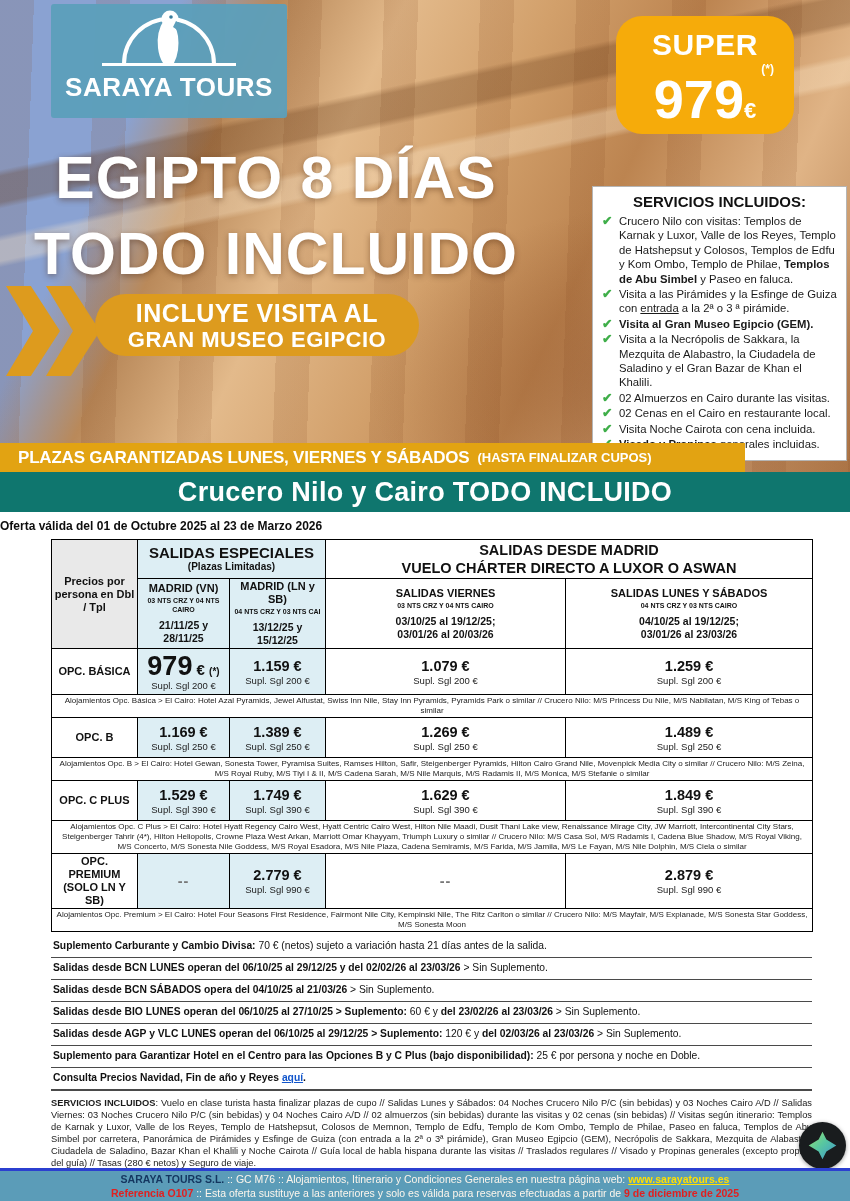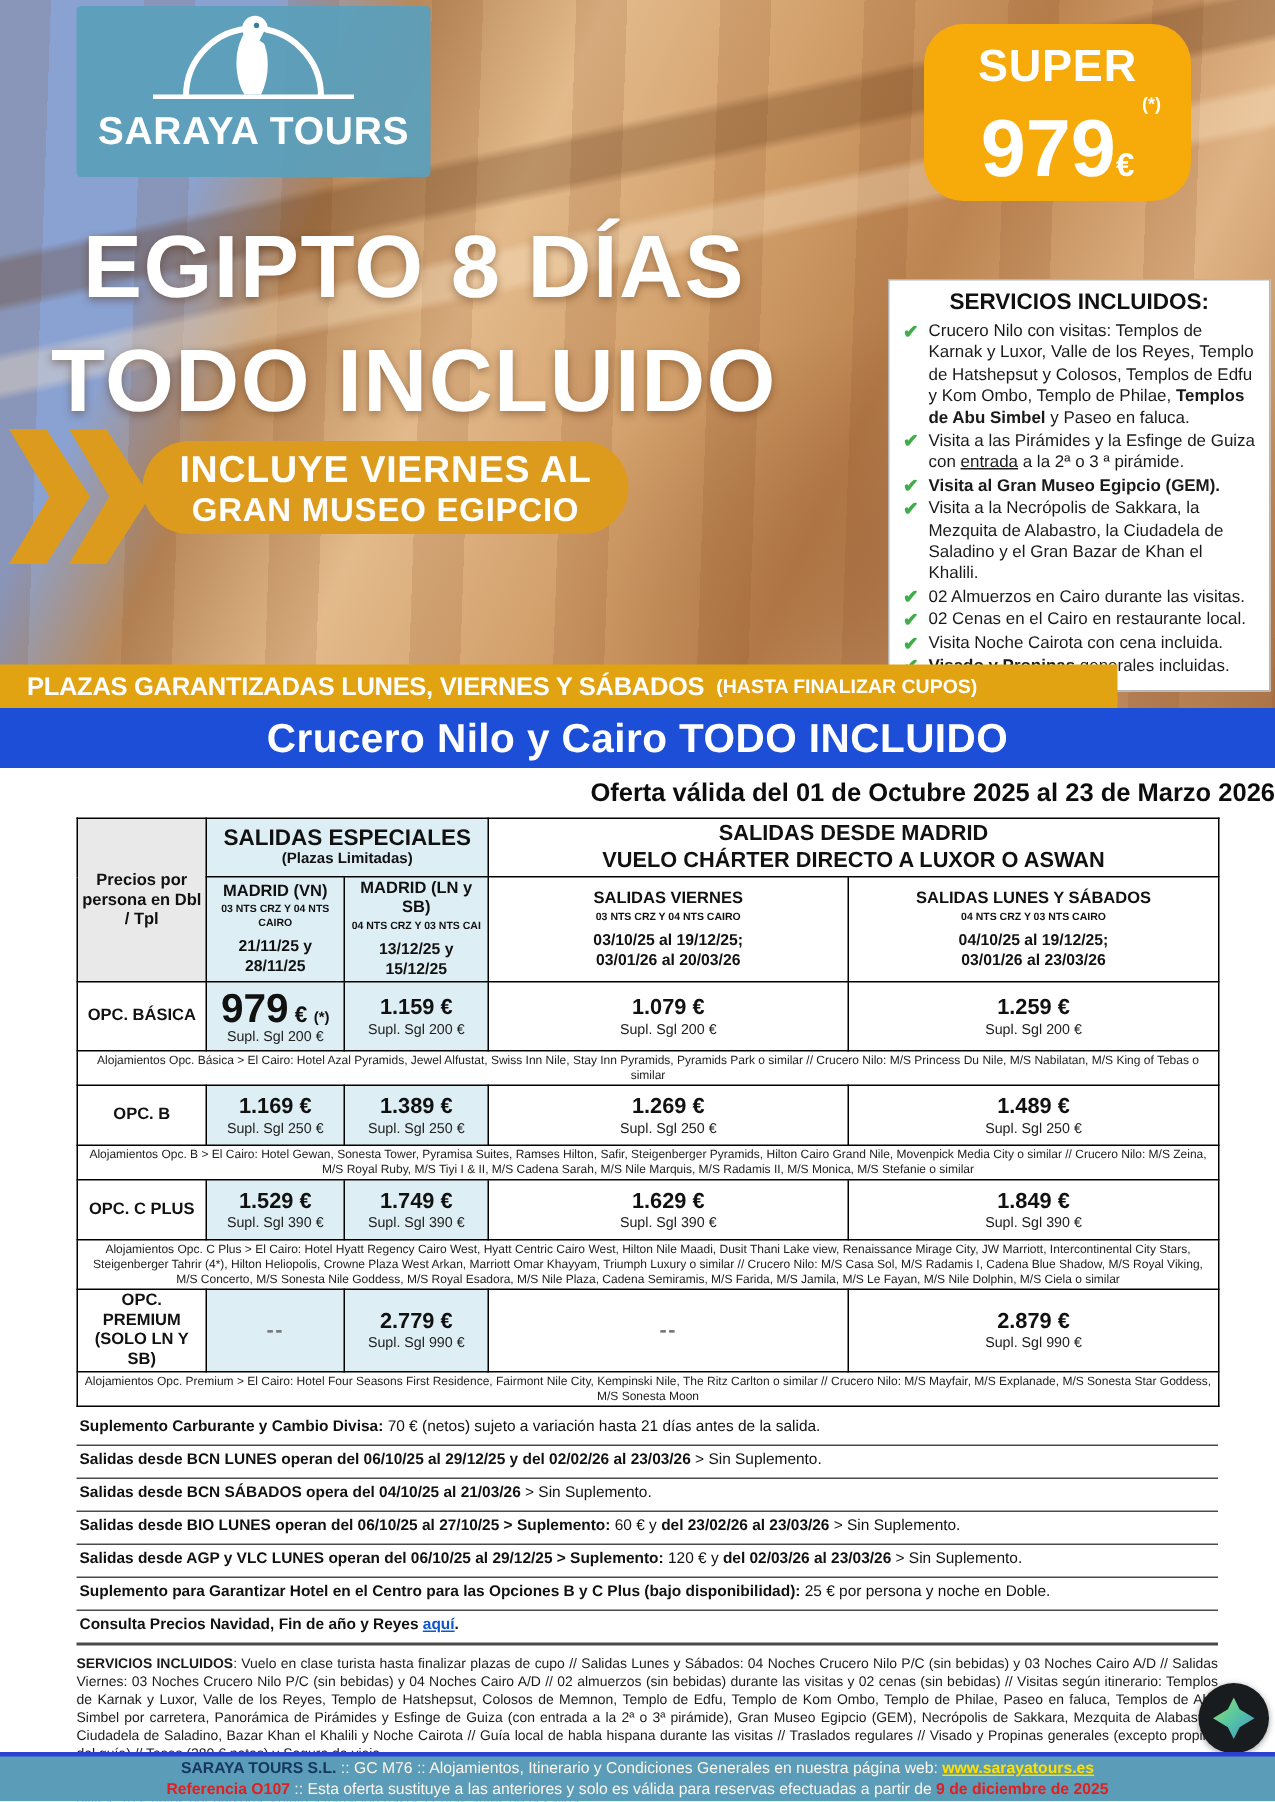--- a/index.html
+++ b/index.html
@@ -56,24 +56,24 @@
   .check{position:absolute;left:0;top:0;color:#3fae49;font-weight:bold;font-size:12.5px;}
   .services u{text-decoration:underline;}
 
   
   .gold-band{position:absolute;left:0;bottom:0;width:745px;height:29px;background:#e2a312;color:#fff;
              display:flex;align-items:center;padding-left:18px;white-space:nowrap;}
   .gold-main{font-weight:bold;font-size:17px;letter-spacing:-.2px;}
   .gold-small{font-weight:bold;font-size:13px;margin-left:8px;}
 
   
-  .red-band{width:850px;height:40px;background:#1d4ed8;color:#fff;text-align:center;
+  .red-band{width:850px;height:40px;background:#0f766e;color:#fff;text-align:center;
             font-weight:bold;font-size:27px;line-height:40px;letter-spacing:.3px;}
 
-  .validity{text-align:right;font-weight:bold;font-size:17px;margin:7px 0 6px 0;color:#0d0d0d;}
+  .validity{text-align:left;font-weight:bold;font-size:12px;margin:7px 0 6px 0;color:#0d0d0d;}
 
   
   table.prices{border-collapse:collapse;margin-left:51px;width:761px;table-layout:fixed;}
   .c-label{width:86px;}.c-m1{width:92px;}.c-m2{width:96px;}.c-fr{width:240px;}.c-ls{width:247px;}
   table.prices td{border:1px solid #000;vertical-align:middle;text-align:center;padding:1px 2px;}
   td.corner{background:#e9e9e9;font-weight:bold;font-size:11px;line-height:13px;}
   td.g1{background:#ddeef4;}
   .g1-t{font-weight:bold;font-size:15px;line-height:16px;}
   .g1-s{font-weight:bold;font-size:10px;line-height:12px;}
   .g2-t{font-weight:bold;font-size:14.5px;line-height:18px;}
@@ -142,21 +142,21 @@
       <div>EGIPTO 8 DÍAS</div>
       <div>TODO INCLUIDO</div>
     </div>
 
     <div class="chevrons">
       <div class="chev"></div>
       <div class="chev c2"></div>
     </div>
 
     <div class="pill">
-      <div class="pill-l1">INCLUYE VIERNES AL</div>
+      <div class="pill-l1">INCLUYE VISITA AL</div>
       <div class="pill-l2">GRAN MUSEO EGIPCIO</div>
     </div>
 
     <div class="badge">
       <div class="badge-l">SUPER</div>
       <div class="badge-ast">(*)</div>
       <div class="badge-price">
         <span>979</span><span class="badge-eur">€</span>
       </div>
     </div>

